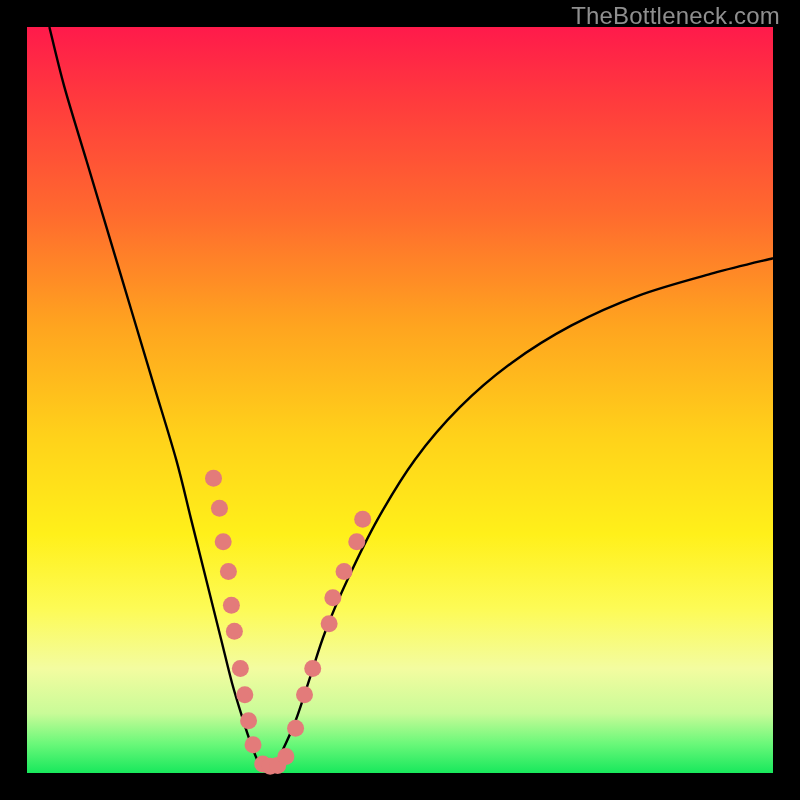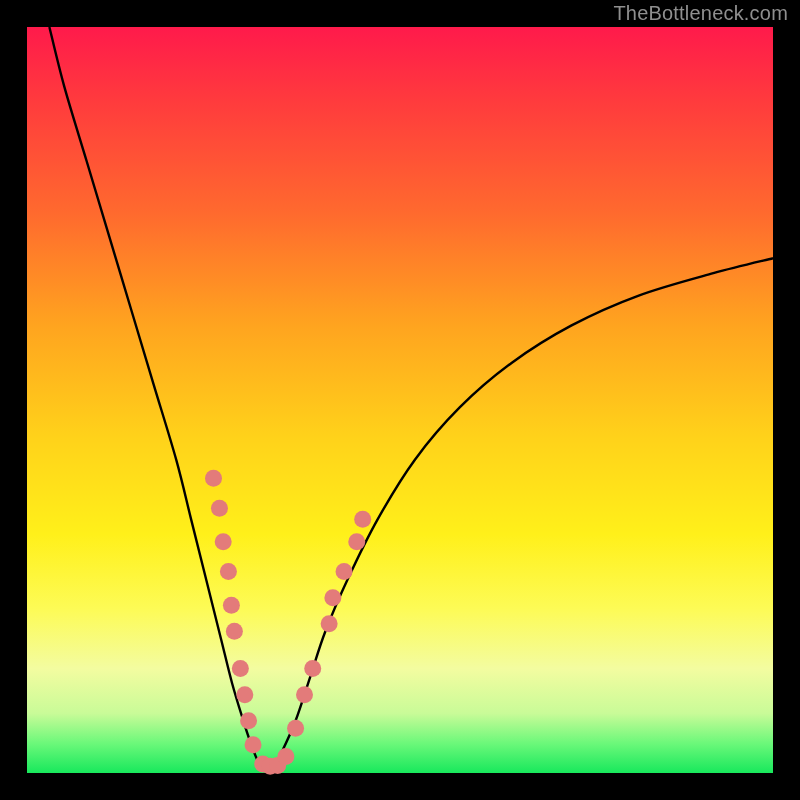--- a/index.html
+++ b/index.html
@@ -34,23 +34,23 @@
       #fdfb56 78%,
       #f3fca0 86%,
       #c9fb98 92%,
       #6cf87a 96%,
       #18e85c 100%
     );
   }
   .watermark {
     position: absolute;
     top: 2px;
-    right: 12px;
+    right: 20px;
     color: #8f8f8f;
-    font-size: 20px;
+    font-size: 24px;
     font-weight: 500;
     letter-spacing: 0.2px;
     user-select: none;
   }
   svg.curve {
     position: absolute;
     left: 0;
     top: 0;
     width: 746px;
     height: 746px;

